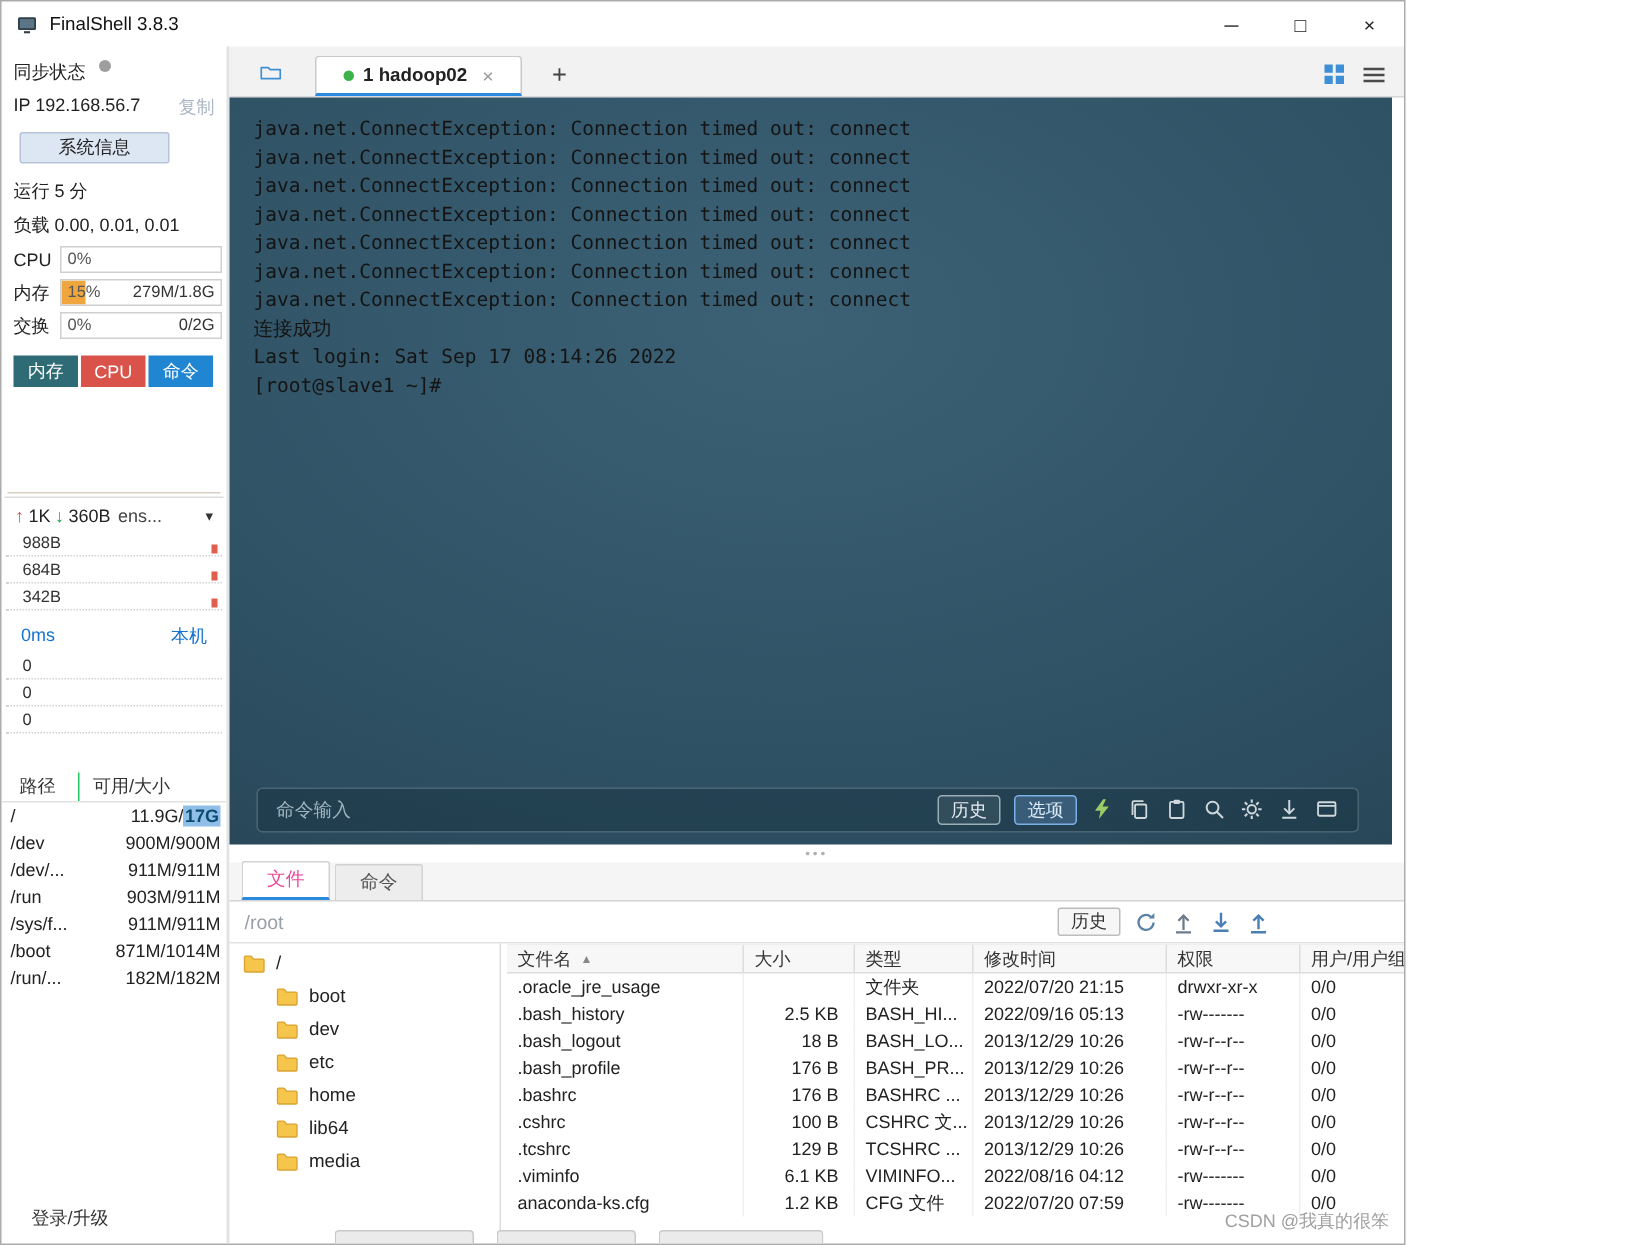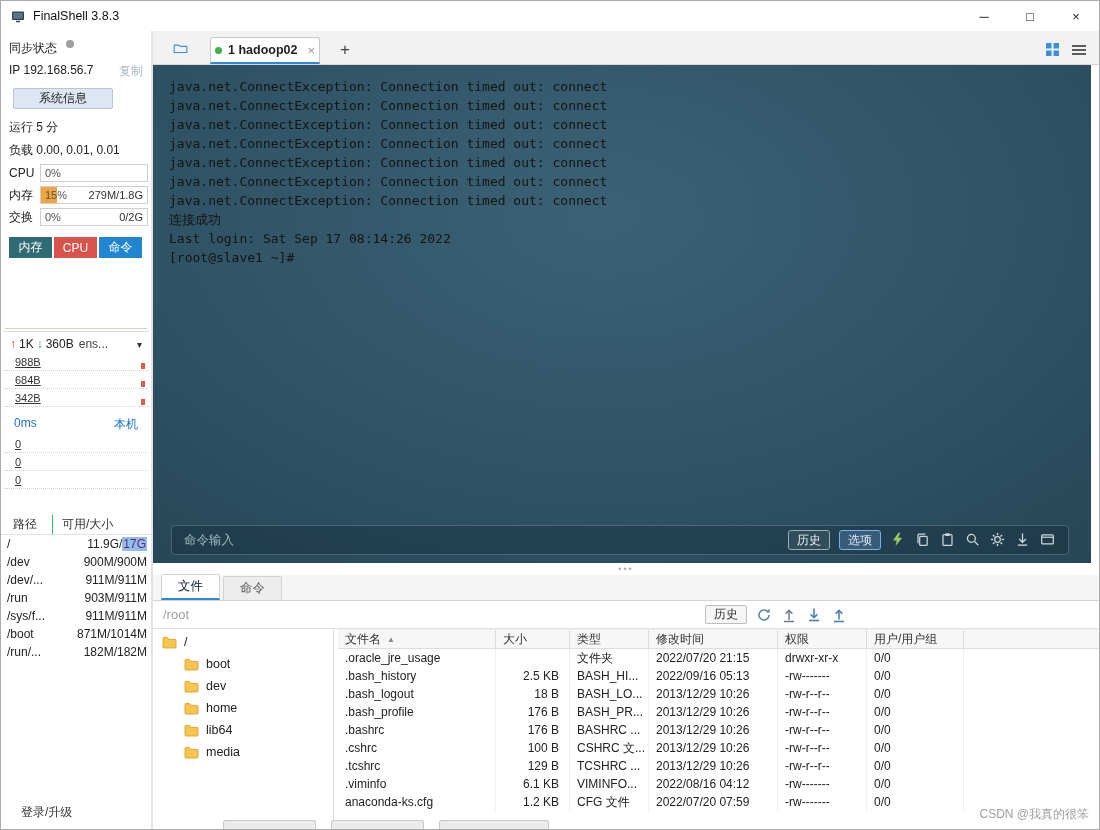--- a/index.html
+++ b/index.html
@@ -1,18 +1,18 @@
 <!DOCTYPE html>
 <html><head>
 <meta charset="utf-8">
 <style>
   * { box-sizing: border-box; }
   html,body { margin:0; padding:0; background:#fff; }
   .window {
-    position:relative; width:1100px; height:830px; background:#fff;
+    position:relative; width:937px; height:830px; background:#fff;
     font-family:"Liberation Sans",sans-serif; border:1px solid #ababab; overflow:hidden;
   }
   
   .titlebar { height:30px; display:flex; align-items:center; padding-left:10px; }
   .appicon { display:inline-flex; }
   .title { font-size:12.5px; color:#111; margin-left:8px; }
   .win-controls { margin-left:auto; display:flex; height:100%; }
   .win-btn { width:46px; display:flex; align-items:center; justify-content:center; font-size:13px; color:#222; }
   
   .body { position:absolute; top:30px; left:0; right:0; bottom:0; display:flex; }
@@ -34,37 +34,37 @@
   .gtab { flex:1; height:21px; display:flex; align-items:center; justify-content:center; color:#fff; font-size:12px; }
   .mem-plot { height:74px; margin:0 2px; border-bottom:1px solid #dcdcdc; position:relative; }
   .mem-plot::after { content:''; position:absolute; left:2px; right:2px; bottom:2px; height:1px; background:#d8cfc2; }
   .net-summary { display:flex; align-items:center; gap:3px; padding:5px 9px 2px 9px; font-size:12px; }
   .arrow-up { color:#e0442e; }
   .arrow-down { color:#2ea44f; }
   .iface { color:#444; margin-left:2px; }
   .caret { margin-left:auto; font-size:10px; color:#333; }
   .tick-rows { margin:0 3px; }
   .tick-row { height:18px; border-bottom:1px dotted #d2d2d2; position:relative; font-size:11px; color:#333; }
-  .tick-label { position:absolute; left:11px; bottom:2px;text-decoration:underline; }
+  .tick-label { position:absolute; left:11px; bottom:2px; }
   .net .tick-row::after { content:''; position:absolute; right:3px; bottom:1px; width:4px; height:6px; background:#df5f4c; }
   .ping-head { display:flex; justify-content:space-between; padding:9px 13px 2px 13px; color:#1673d1; font-size:12px; }
   .disk { margin-top:26px; font-size:12px; }
   .disk-head { display:flex; height:20px; border-bottom:1px solid #e2e2e2; align-items:center; color:#333; }
   .dh-path { width:52px; padding-left:12px; border-right:1px solid #22c55e; height:100%; display:flex; align-items:center; }
   .dh-cap { padding-left:9px; }
   .disk-row { display:flex; height:18px; align-items:center; }
   .d-path { width:58px; padding-left:6px; white-space:nowrap; overflow:hidden; }
   .d-val { flex:1; text-align:right; padding-right:4px; white-space:nowrap; }
-  .hl { background:#8fbfe8; color:#701a75; font-style:normal; padding:0 1px; }
+  .hl { background:#8fbfe8; color:#0c4a6e; font-style:normal; padding:0 1px;font-weight:bold; }
   .login { position:absolute; left:20px; bottom:8px; font-size:12px; color:#333; }
   
   .main { flex:1; position:relative; display:flex; flex-direction:column; min-width:0; }
   .conn-tabbar { height:34px; background:#f2f2f2; border-bottom:1px solid #d8d8d8; display:flex; align-items:flex-end; padding:0 12px; flex:none; }
   .tb-folder { width:27px; height:24px; margin:0 4px 4px 2px; background:transparent; border:none; display:flex; align-items:center; justify-content:center; }
-  .conn-tab { display:flex; align-items:center; gap:6px; height:27px; padding:0 4px; background:#fff; border:1px solid #c9c9c9; border-bottom:2px solid #2a8ae0; border-radius:3px 3px 0 0; margin-left:12px; font-size:12.5px; font-weight:bold; color:#222; }
+  .conn-tab { display:flex; align-items:center; gap:6px; height:27px; padding:0 18px; background:#fff; border:1px solid #c9c9c9; border-bottom:2px solid #2a8ae0; border-radius:3px 3px 0 0; margin-left:12px; font-size:12.5px; font-weight:bold; color:#222; }
   .tabdot { width:7px; height:7px; border-radius:50%; background:#3db24b; }
   .tabclose { color:#999; font-weight:normal; margin-left:4px; font-size:13px; }
   .tb-add { margin:0 0 5px 14px; background:none; border:none; font-size:17px; color:#444; line-height:1; font-family:inherit; }
   .tb-right { margin-left:auto; display:flex; align-items:center; gap:11px; margin-bottom:7px; }
   .tb-iconbtn { background:none; border:none; display:flex; padding:0; }
   
   .terminal { position:relative; height:498px; margin-right:8px; overflow:hidden; flex:none;
     background:radial-gradient(ellipse 900px 560px at 48% 30%, #3c6175 0%, #2e5063 55%, #223f4e 100%); }
   .term-lines { padding:12px 0 0 16px; font-family:"DejaVu Sans Mono",monospace; font-size:13px; line-height:19px; color:#141414; white-space:pre; }
   .cmdbar { position:absolute; left:18px; right:22px; bottom:8px; height:30px; display:flex; align-items:center; padding:0 12px; background:rgba(15,38,51,0.32); border:1px solid rgba(190,210,220,0.25); border-radius:4px; }
@@ -73,21 +73,21 @@
   .cbtn { height:20px; padding:0 8px; border-radius:3px; font-size:12px; display:flex; align-items:center; font-family:inherit; }
   .cbtn.hist { border:1px solid #9caeb8; color:#e4ebef; background:rgba(255,255,255,0.07); }
   .cbtn.opts { border:1px solid #7cb0e8; color:#ddecfb; background:rgba(120,170,225,0.28); }
   .cicon { width:16px; height:16px; display:inline-flex; }
   
   .split-h { height:12px; display:flex; align-items:center; justify-content:center; background:#fff; flex:none; }
   .dots { color:#b0b0b0; font-size:9px; letter-spacing:2px; }
   
   .fp-tabs { height:26px; background:#f5f5f5; border-bottom:1px solid #d5d5d5; display:flex; align-items:flex-end; padding-left:8px; gap:3px; flex:none; }
   .fp-tab { height:24px; padding:0 16px; display:flex; align-items:center; font-size:12.5px; color:#555; background:#ededed; border:1px solid #d2d2d2; border-bottom:none; border-radius:2px 2px 0 0; }
-  .fp-tab.active { background:#fff; color:#0f172a; height:26px; border-bottom:2px solid #2a8ae0; }
+  .fp-tab.active { background:#fff; color:#ec4899; height:26px; border-bottom:2px solid #2a8ae0; }
   .pathbar { height:28px; border-bottom:1px solid #e2e2e2; position:relative; display:flex; align-items:center; flex:none; }
   .path-text { padding-left:10px; font-size:13px; color:#9aa0a6; }
   .path-tools { position:absolute; left:552px; display:flex; align-items:center; gap:9px; }
   .hist2 { height:19px; padding:0 8px; font-size:12px; color:#333; background:#f6f6f6; border:1px solid #bdbdbd; border-radius:2px; font-family:inherit; }
   .ptool { background:none; border:none; display:flex; padding:0; }
   .fp-body { flex:1; display:flex; position:relative; min-height:0; }
   .tree { width:181px; border-right:1px solid #ddd; padding-top:2px; overflow:hidden; flex:none; }
   .tree-row { height:22px; display:flex; align-items:center; gap:7px; padding-left:9px; font-size:12.5px; color:#222; }
   .tree-row.child { padding-left:31px; }
   .ticon { display:inline-flex; }
@@ -412,20 +412,28 @@
                 </svg>
               </span>
               <span>dev</span>
             </div>
             <div class="tree-row child">
               <span class="ticon">
                 <svg width="15" height="13" viewBox="0 0 15 13">
                   <path d="M1 3v8.2c0 .5.3.8.8.8h11.4c.5 0 .8-.3.8-.8V4.2c0-.5-.3-.8-.8-.8H7L5.8 1.8c-.2-.3-.4-.4-.8-.4H1.8c-.5 0-.8.3-.8.8z" fill="#f6c64c" stroke="#d9a233" stroke-width="0.9"></path>
                 </svg>
               </span>
+              <span>etc</span>
+            </div>
+            <div class="tree-row child">
+              <span class="ticon">
+                <svg width="15" height="13" viewBox="0 0 15 13">
+                  <path d="M1 3v8.2c0 .5.3.8.8.8h11.4c.5 0 .8-.3.8-.8V4.2c0-.5-.3-.8-.8-.8H7L5.8 1.8c-.2-.3-.4-.4-.8-.4H1.8c-.5 0-.8.3-.8.8z" fill="#f6c64c" stroke="#d9a233" stroke-width="0.9"></path>
+                </svg>
+              </span>
               <span>home</span>
             </div>
             <div class="tree-row child">
               <span class="ticon">
                 <svg width="15" height="13" viewBox="0 0 15 13">
                   <path d="M1 3v8.2c0 .5.3.8.8.8h11.4c.5 0 .8-.3.8-.8V4.2c0-.5-.3-.8-.8-.8H7L5.8 1.8c-.2-.3-.4-.4-.8-.4H1.8c-.5 0-.8.3-.8.8z" fill="#f6c64c" stroke="#d9a233" stroke-width="0.9"></path>
                 </svg>
               </span>
               <span>lib64</span>
             </div>

